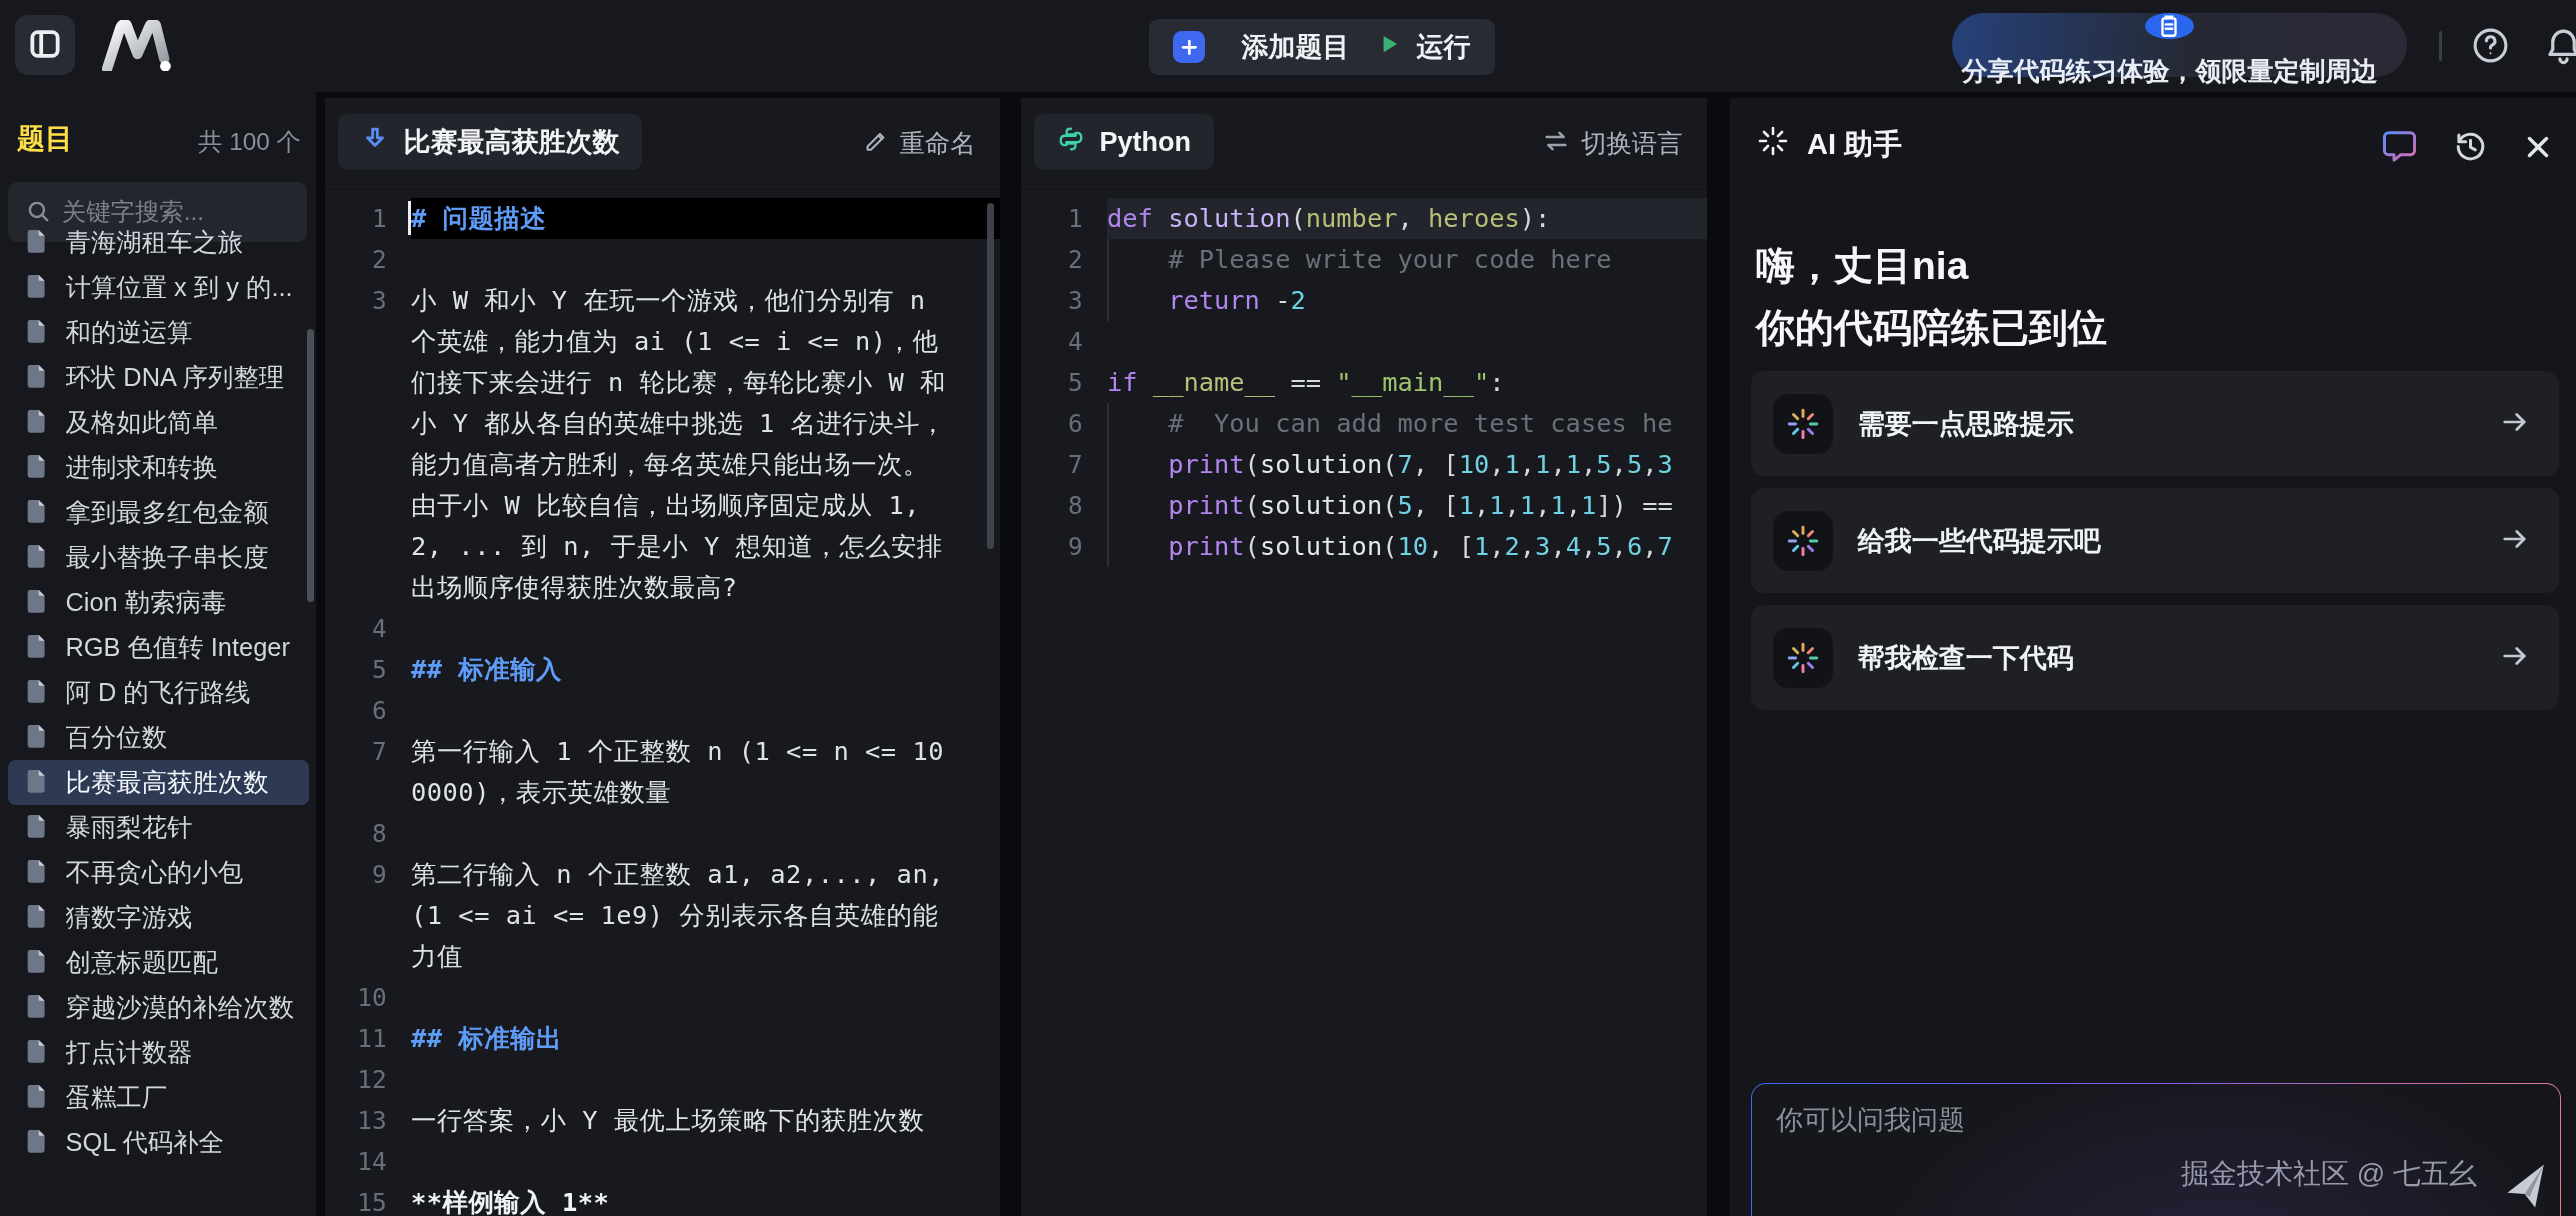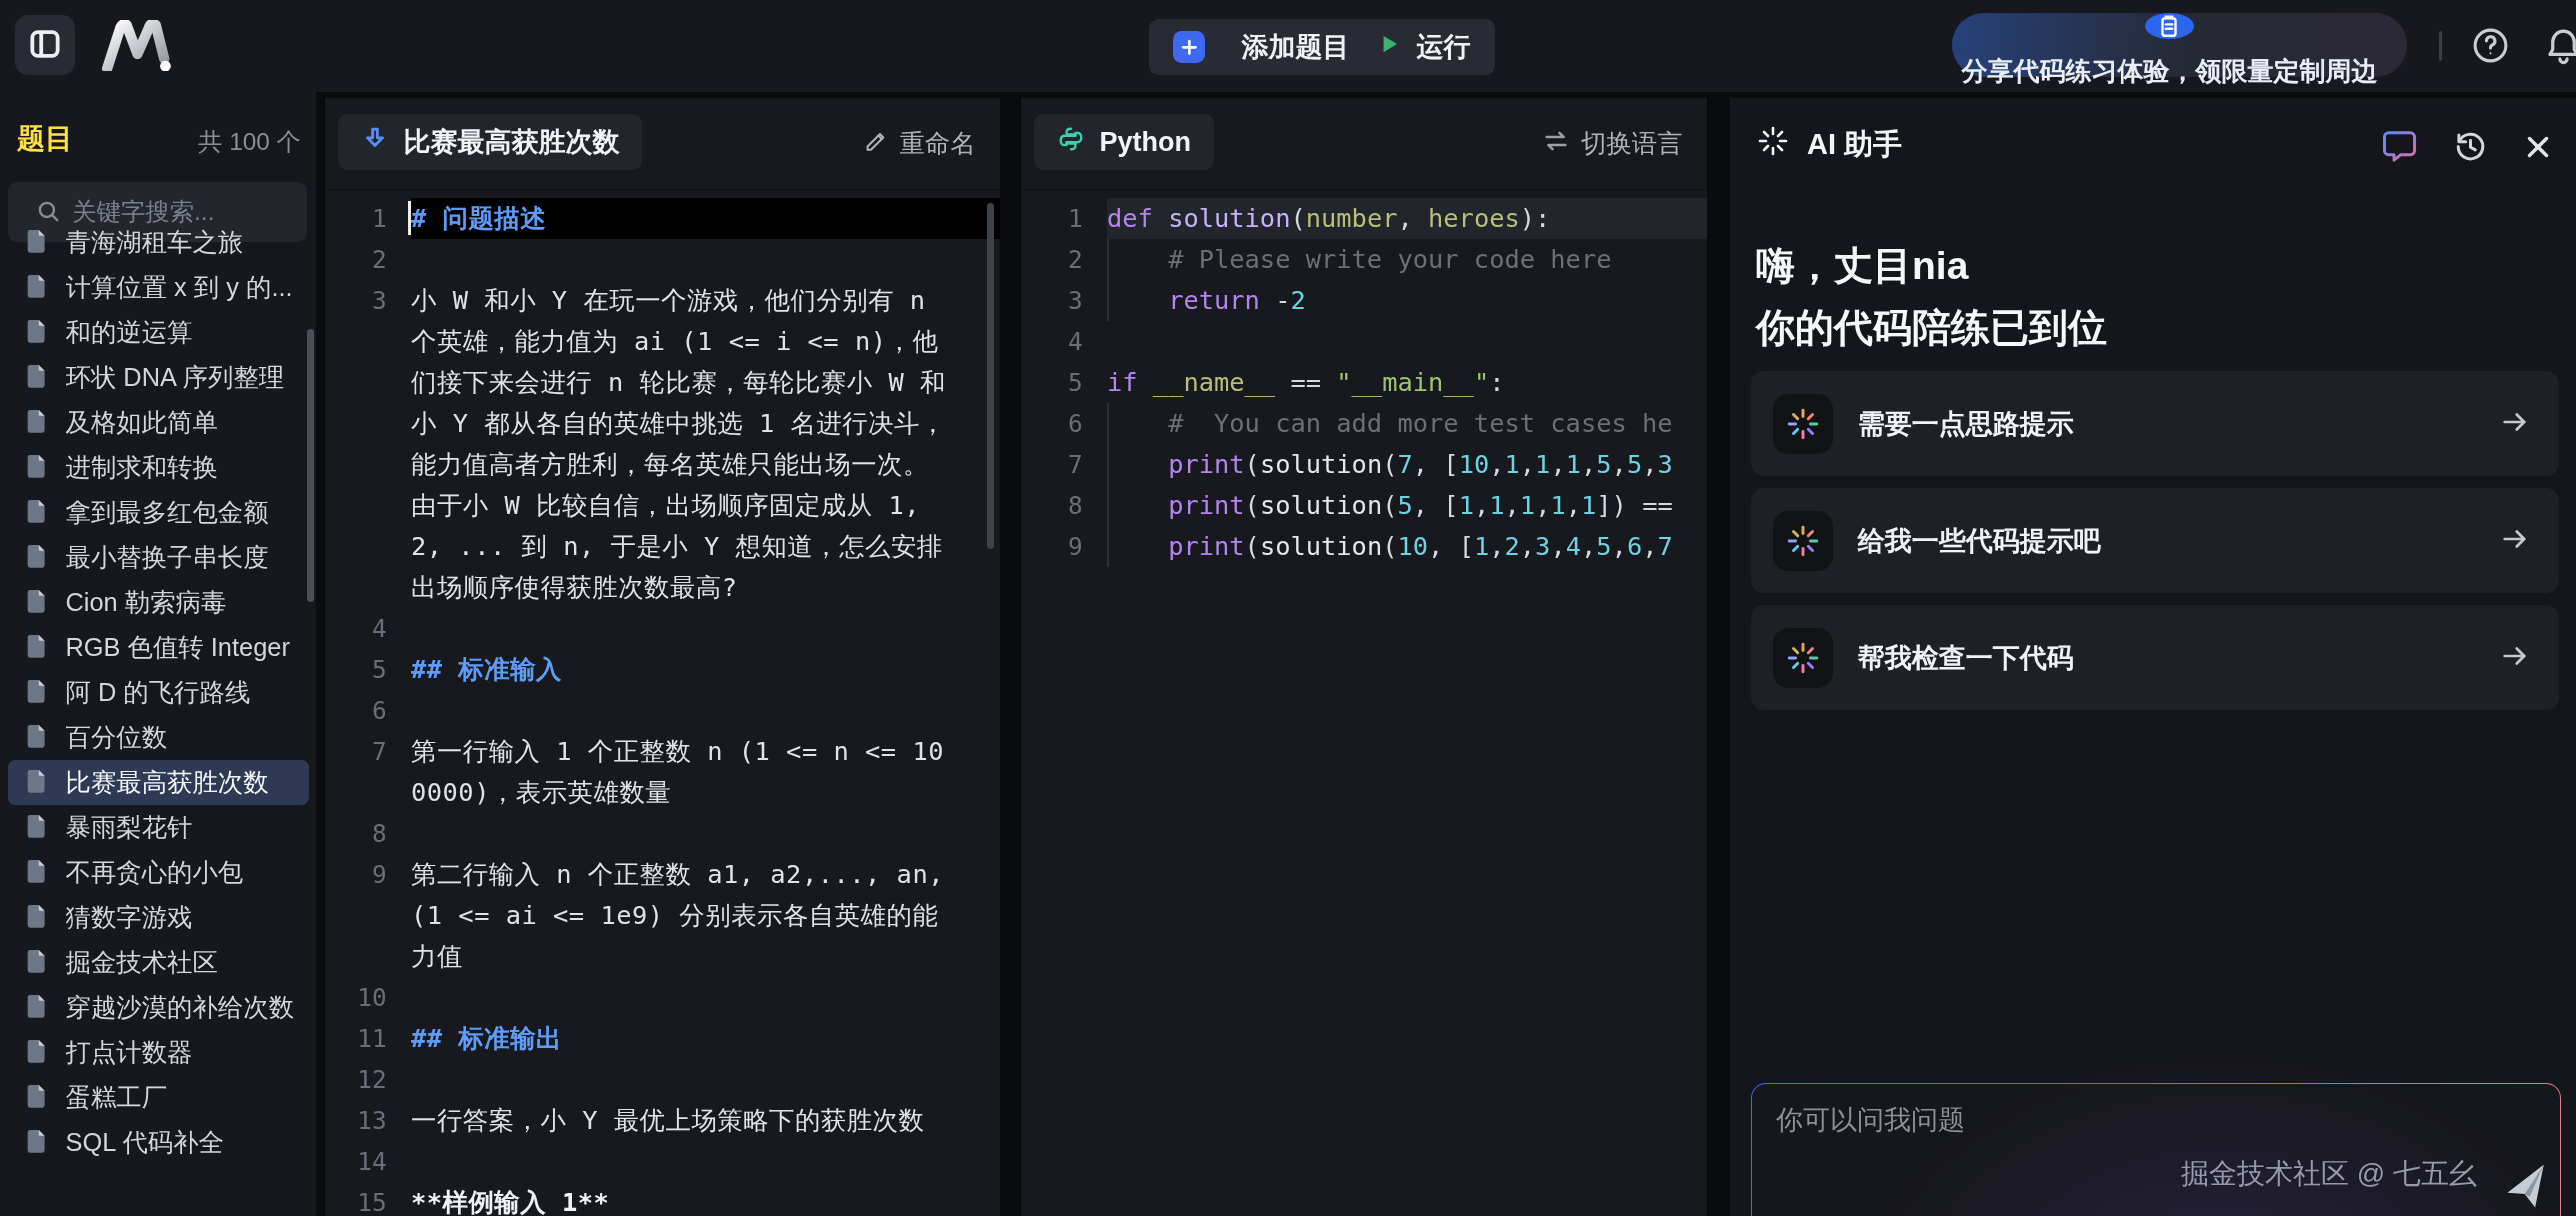--- a/index.html
+++ b/index.html
@@ -22,21 +22,21 @@
   .b-ic { width:49px; height:49px; border-radius:50%; background:#2a66ee; display:grid; place-items:center; }
   .tb-divider { position:absolute; left:2439px; top:31px; width:2.8px; height:30px; background:#3a3e46; border-radius:1.9px; }
   .tb-ic { position:absolute; top:24.4px; width:43px; height:43px; display:grid; place-items:center; cursor:pointer; }
   .tb-ic.help { left:2469px; } .tb-ic.bell { left:2542px; }
 
   
   .sidebar { position:absolute; left:0; top:92px; width:316px; height:1124px; background:#17181d; }
   .sb-title { position:absolute; left:17px; top:28px; font-size:28px; font-weight:700; color:#fde047; }
   .sb-count { position:absolute; right:15px; top:34px; font-size:24.4px; color:#8a909b; }
   .sb-search { position:absolute; left:7.5px; top:90px; width:299px; height:60px; border-radius:9.4px;
-    background:#23262d; display:flex; align-items:center; gap:11.3px; padding:0 17px;justify-content:center; }
+    background:#23262d; display:flex; align-items:center; gap:11.3px; padding:0 17px; }
   .sb-search input { background:transparent; border:none; outline:none; color:#c9ced6; font-size:24.4px; width:207px;
     font-family:inherit; }
   .sb-search input::placeholder { color:#7b818c; }
   .sb-list { position:absolute; left:0; top:128px; right:0; bottom:0; padding-top:0; }
   .s-item { height:45px; margin:0 7.5px; display:flex; align-items:center; gap:15px; padding-left:15px;
     border-radius:7.5px; cursor:pointer; }
   .s-item .s-label { font-size:25.4px; color:#d3d7dd; white-space:nowrap; overflow:hidden; }
   .s-item.sel { background:#2e3a54; }
   .s-item.sel .s-label { color:#f4f7fb; }
   .sb-scroll { position:absolute; left:307px; top:237px; width:6.6px; height:273px; background:#4a4f58; border-radius:3.8px; }
@@ -296,21 +296,21 @@
             <path d="M6 2.5h7.5l5 5V20a2 2 0 0 1-2 2H6a2 2 0 0 1-2-2V4.5a2 2 0 0 1 2-2z" fill="#6e7787"></path>
             <path d="M13.5 2.5l5 5h-4a1 1 0 0 1-1-1v-4z" fill="#c6ccd8"></path>
           </svg></span>
         <span class="s-label">猜数字游戏</span>
       </div>
       <div class="s-item">
         <span><svg width="28" height="28" viewBox="0 0 24 24">
             <path d="M6 2.5h7.5l5 5V20a2 2 0 0 1-2 2H6a2 2 0 0 1-2-2V4.5a2 2 0 0 1 2-2z" fill="#6e7787"></path>
             <path d="M13.5 2.5l5 5h-4a1 1 0 0 1-1-1v-4z" fill="#c6ccd8"></path>
           </svg></span>
-        <span class="s-label">掘金技术社区</span>
+        <span class="s-label">创意标题匹配</span>
       </div>
       <div class="s-item">
         <span><svg width="28" height="28" viewBox="0 0 24 24">
             <path d="M6 2.5h7.5l5 5V20a2 2 0 0 1-2 2H6a2 2 0 0 1-2-2V4.5a2 2 0 0 1 2-2z" fill="#6e7787"></path>
             <path d="M13.5 2.5l5 5h-4a1 1 0 0 1-1-1v-4z" fill="#c6ccd8"></path>
           </svg></span>
         <span class="s-label">穿越沙漠的补给次数</span>
       </div>
       <div class="s-item">
         <span><svg width="28" height="28" viewBox="0 0 24 24">

